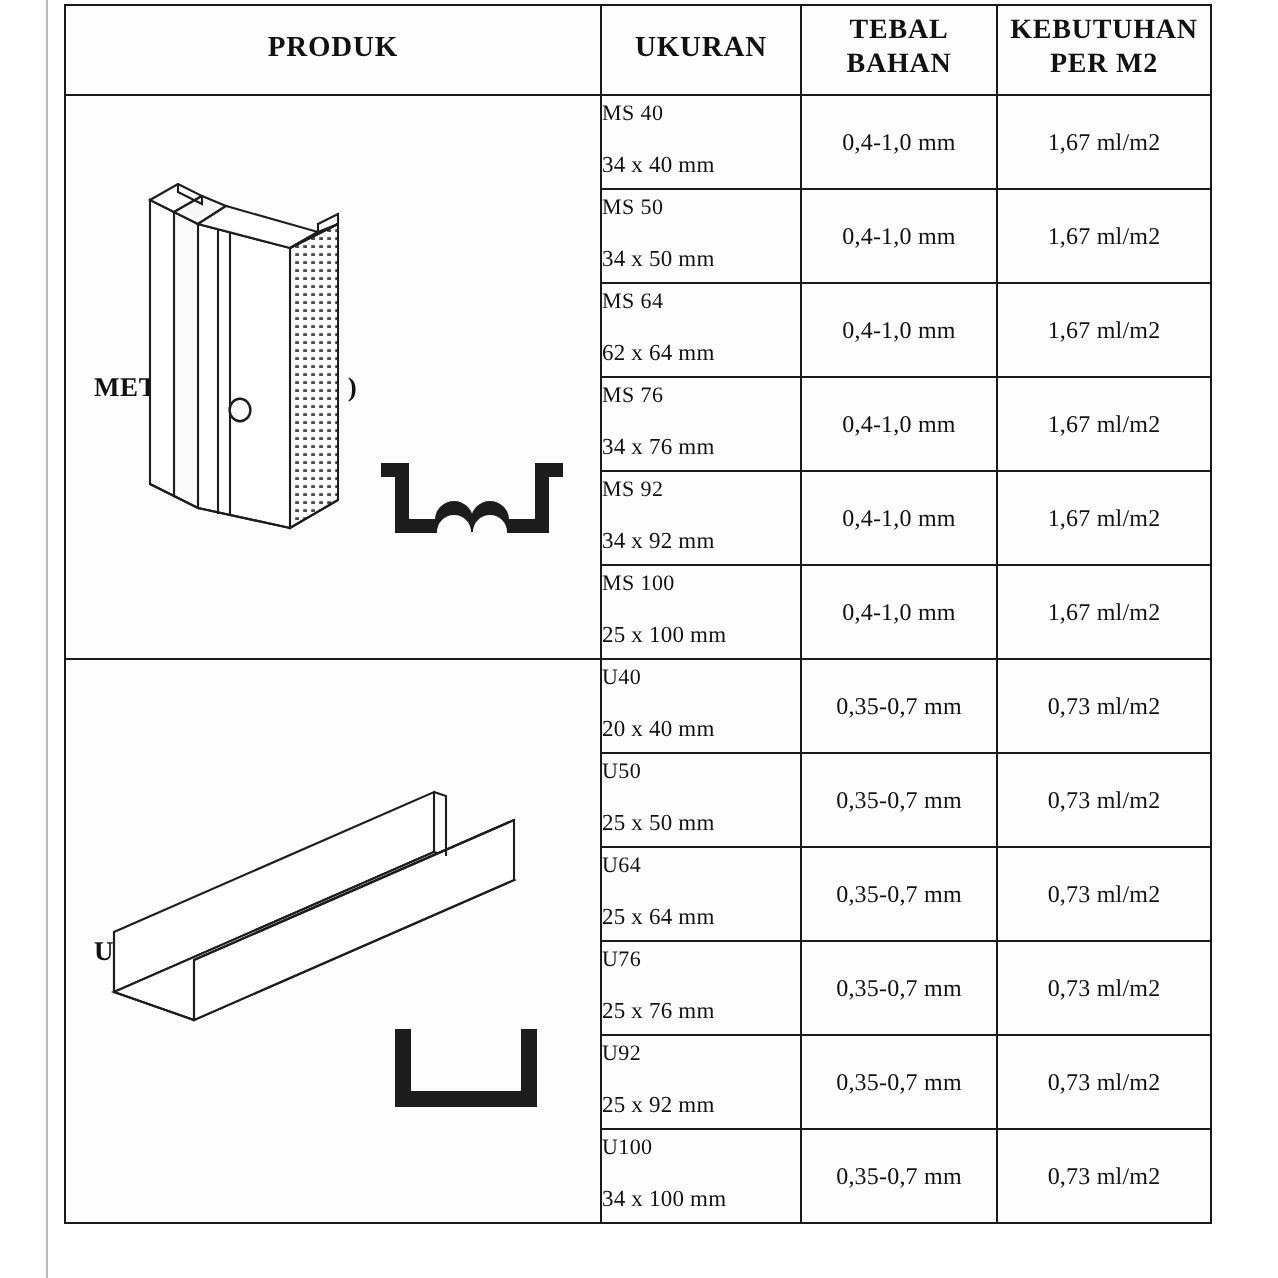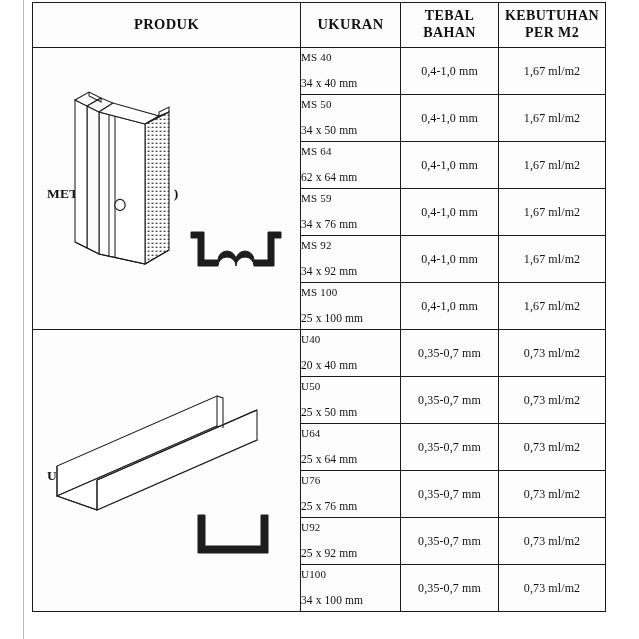--- a/index.html
+++ b/index.html
@@ -210,21 +210,21 @@
       <td class="ukuran">
         <div class="uk-name">MS 64</div>
         <div class="uk-dim">62 x 64 mm</div>
       </td>
       <td class="tebal">0,4-1,0 mm</td>
       <td class="kebutuhan">1,67 ml/m2</td>
     </tr>
 
     <tr>
       <td class="ukuran">
-        <div class="uk-name">MS 59</div>
+        <div class="uk-name">MS 76</div>
         <div class="uk-dim">34 x 76 mm</div>
       </td>
       <td class="tebal">0,4-1,0 mm</td>
       <td class="kebutuhan">1,67 ml/m2</td>
     </tr>
 
     <tr>
       <td class="ukuran">
         <div class="uk-name">MS 92</div>
         <div class="uk-dim">34 x 92 mm</div>

